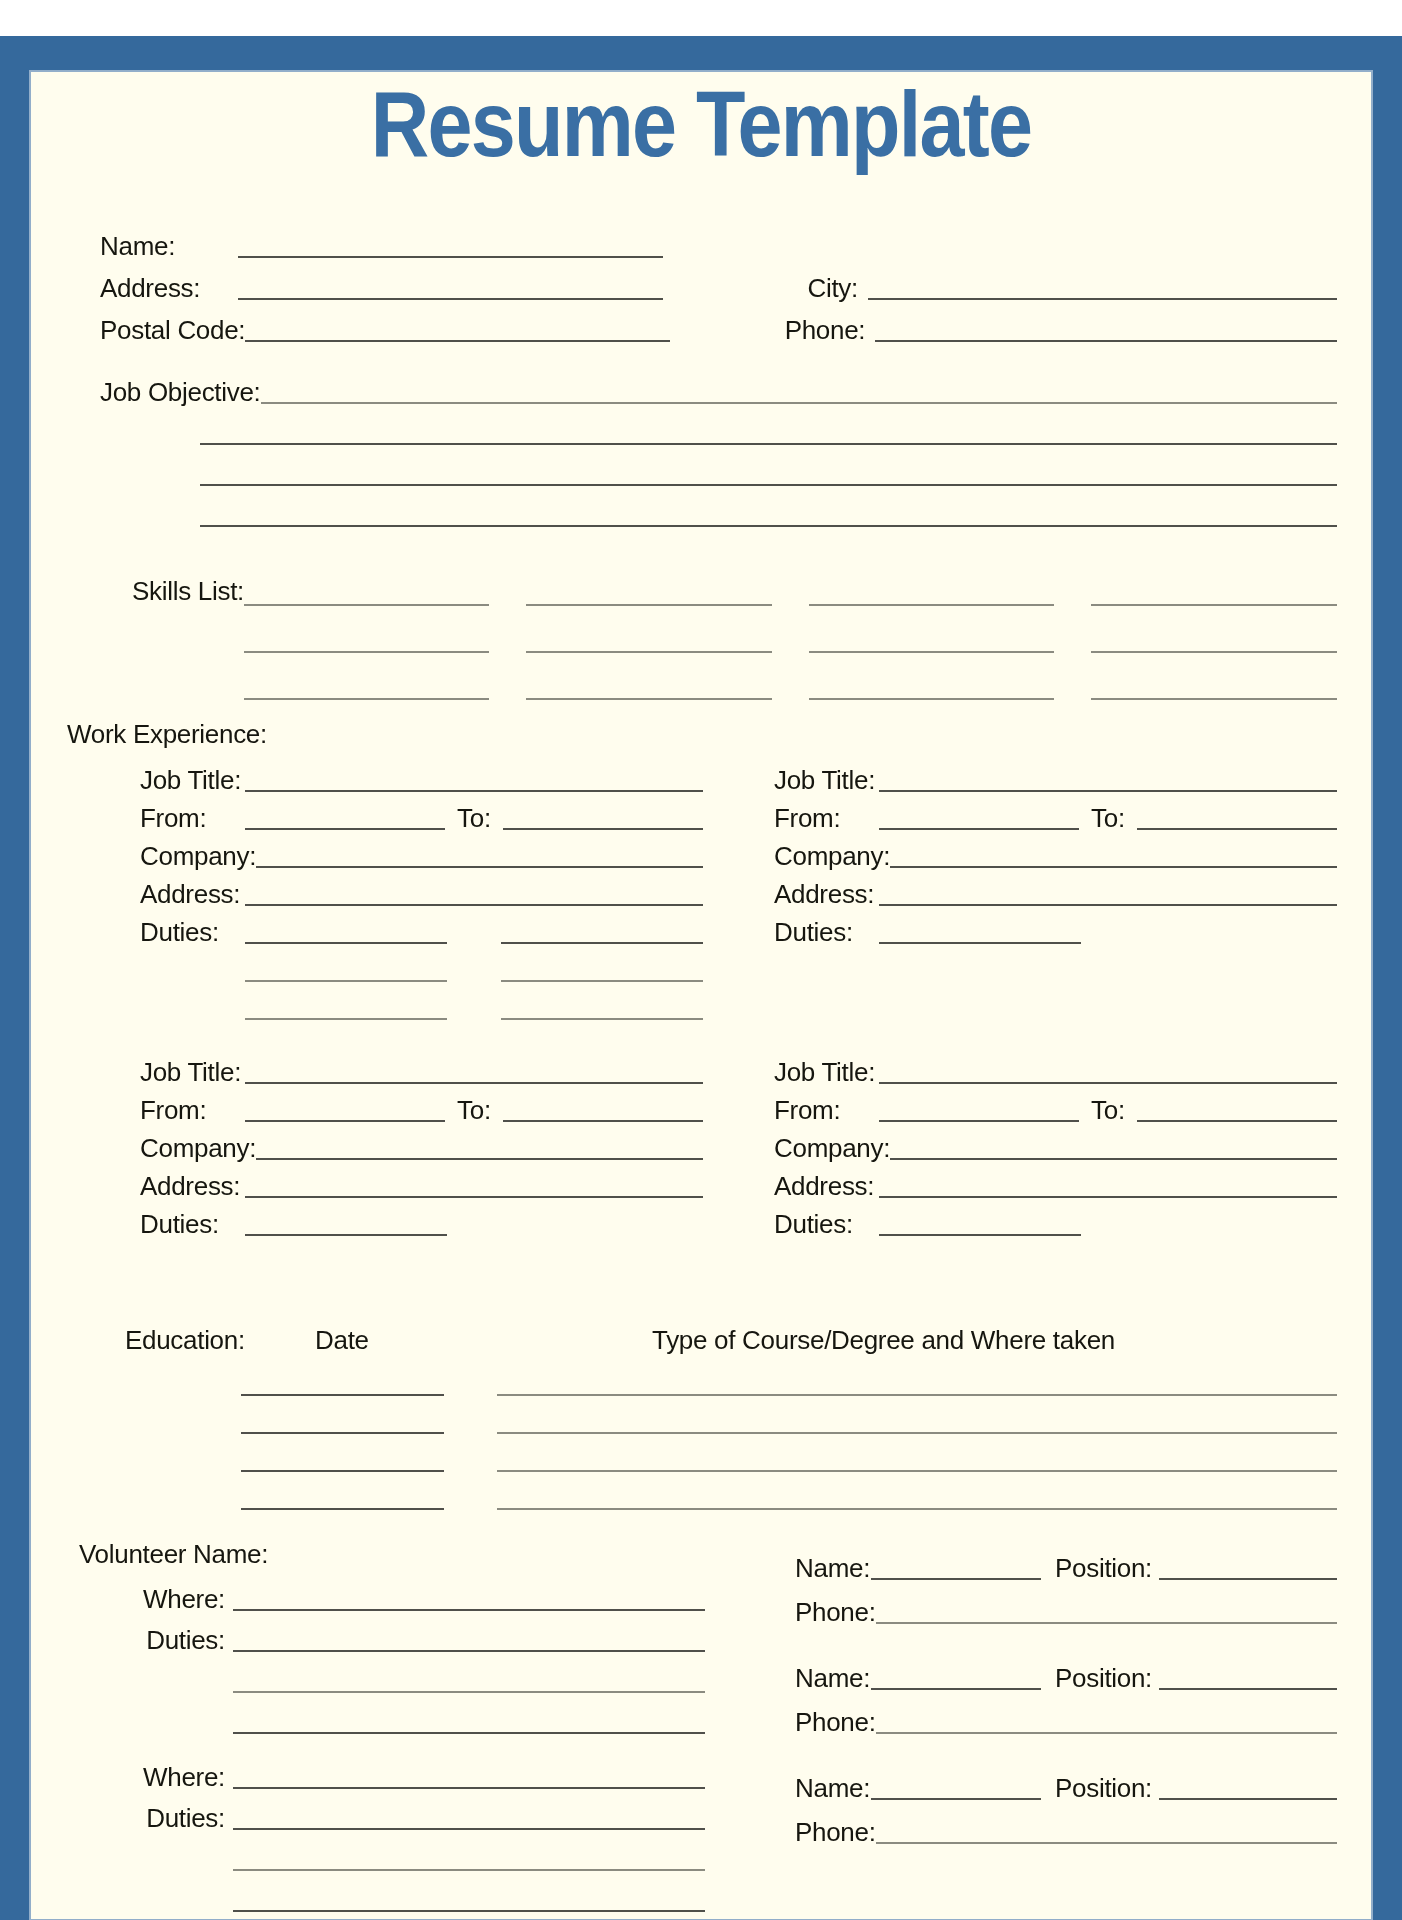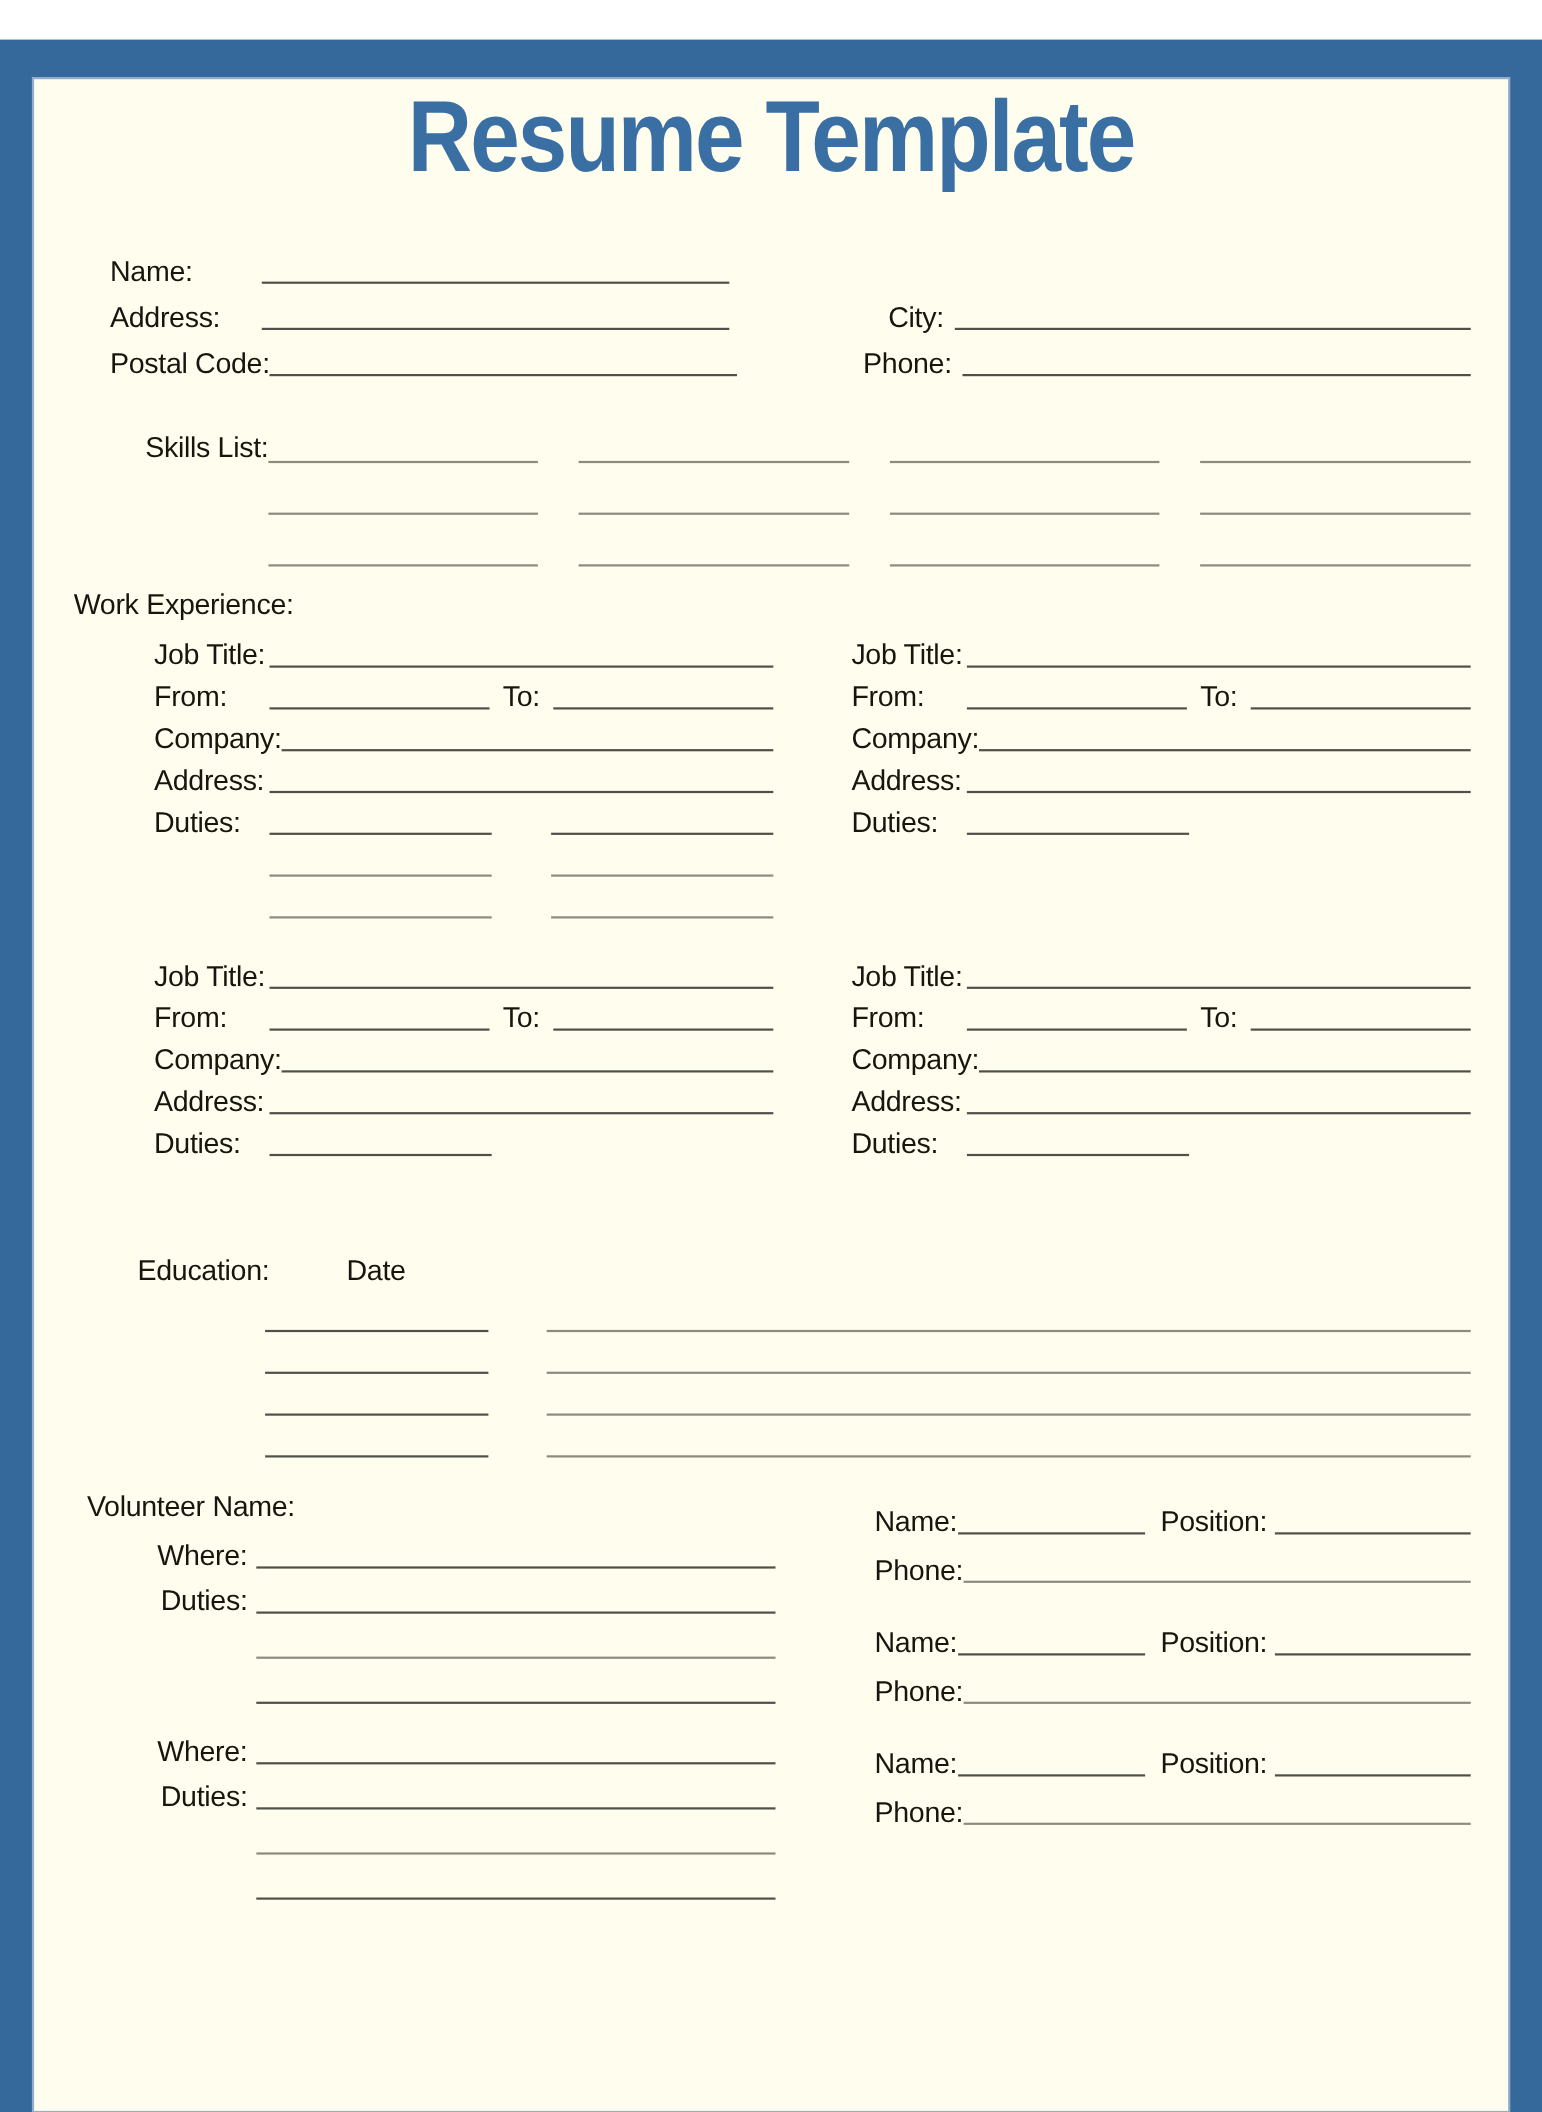--- a/index.html
+++ b/index.html
@@ -113,20 +113,35 @@
       <div class="crow">
         <span class="lbl c-llabel">Postal Code:</span>
         <span class="ln c-lline"></span>
         <span class="cright">
           <span class="lbl c-rlabel">Phone:</span>
           <span class="ln c-rline"></span>
         </span>
       </div>
     </section>
 
+    <section>
+      <div class="obj-row">
+        <span class="lbl obj-label">Job Objective:</span>
+        <span class="ln soft obj-line"></span>
+      </div>
+      <div class="obj-extra">
+        <span class="ln"></span>
+      </div>
+        <div class="obj-extra">
+        <span class="ln"></span>
+      </div>
+        <div class="obj-extra">
+        <span class="ln"></span>
+      </div>
+    </section>
 
     <section class="skills">
       <span class="lbl skills-label">Skills List:</span>
       <div class="skills-grid">
         <span class="cell"></span>
           <span class="cell"></span>
           <span class="cell"></span>
           <span class="cell"></span>
           <span class="cell"></span>
           <span class="cell"></span>
@@ -251,20 +266,21 @@
             </div>
           </div>
         </div>
       </div>
     </section>
 
     <section>
       <div class="edu-head">
         <span class="lbl edu-label">Education:</span>
         <span class="lbl edu-date">Date</span>
+        <span class="lbl edu-course">Type of Course/Degree and Where taken</span>
       </div>
       <div class="erow">
         <span class="ln e-short"></span>
         <span class="ln soft e-long"></span>
       </div>
         <div class="erow">
         <span class="ln e-short"></span>
         <span class="ln soft e-long"></span>
       </div>
         <div class="erow">

